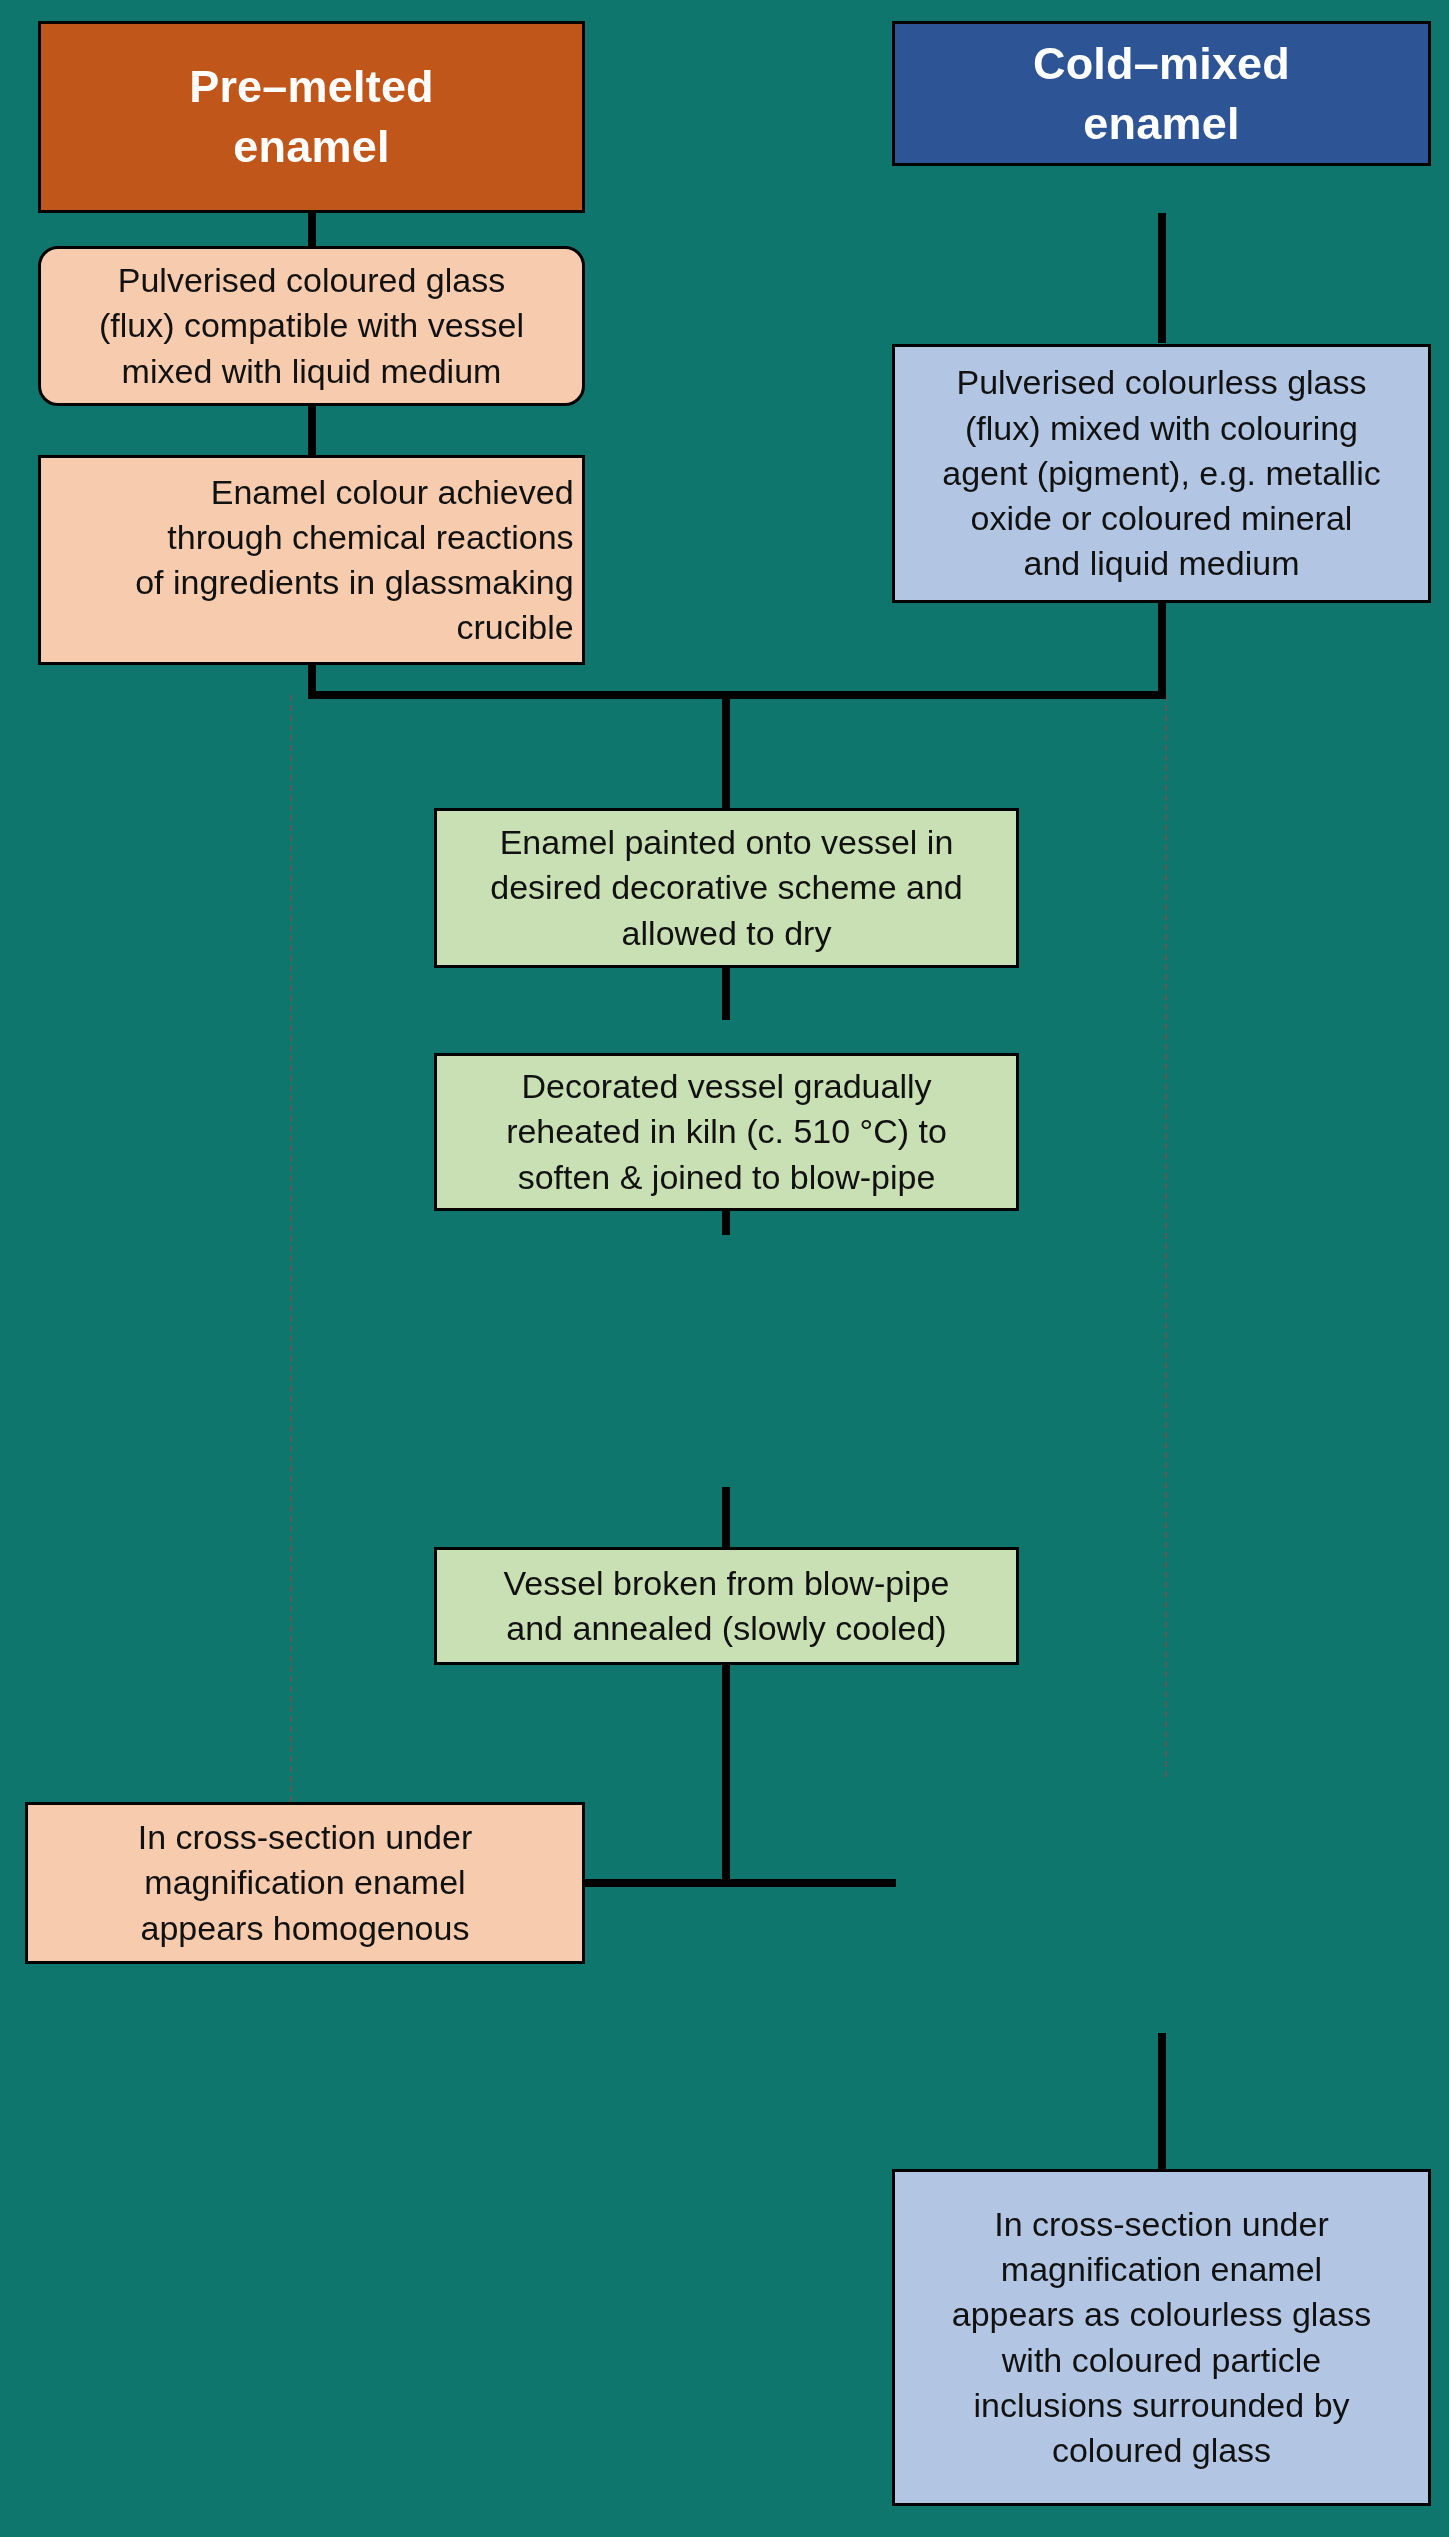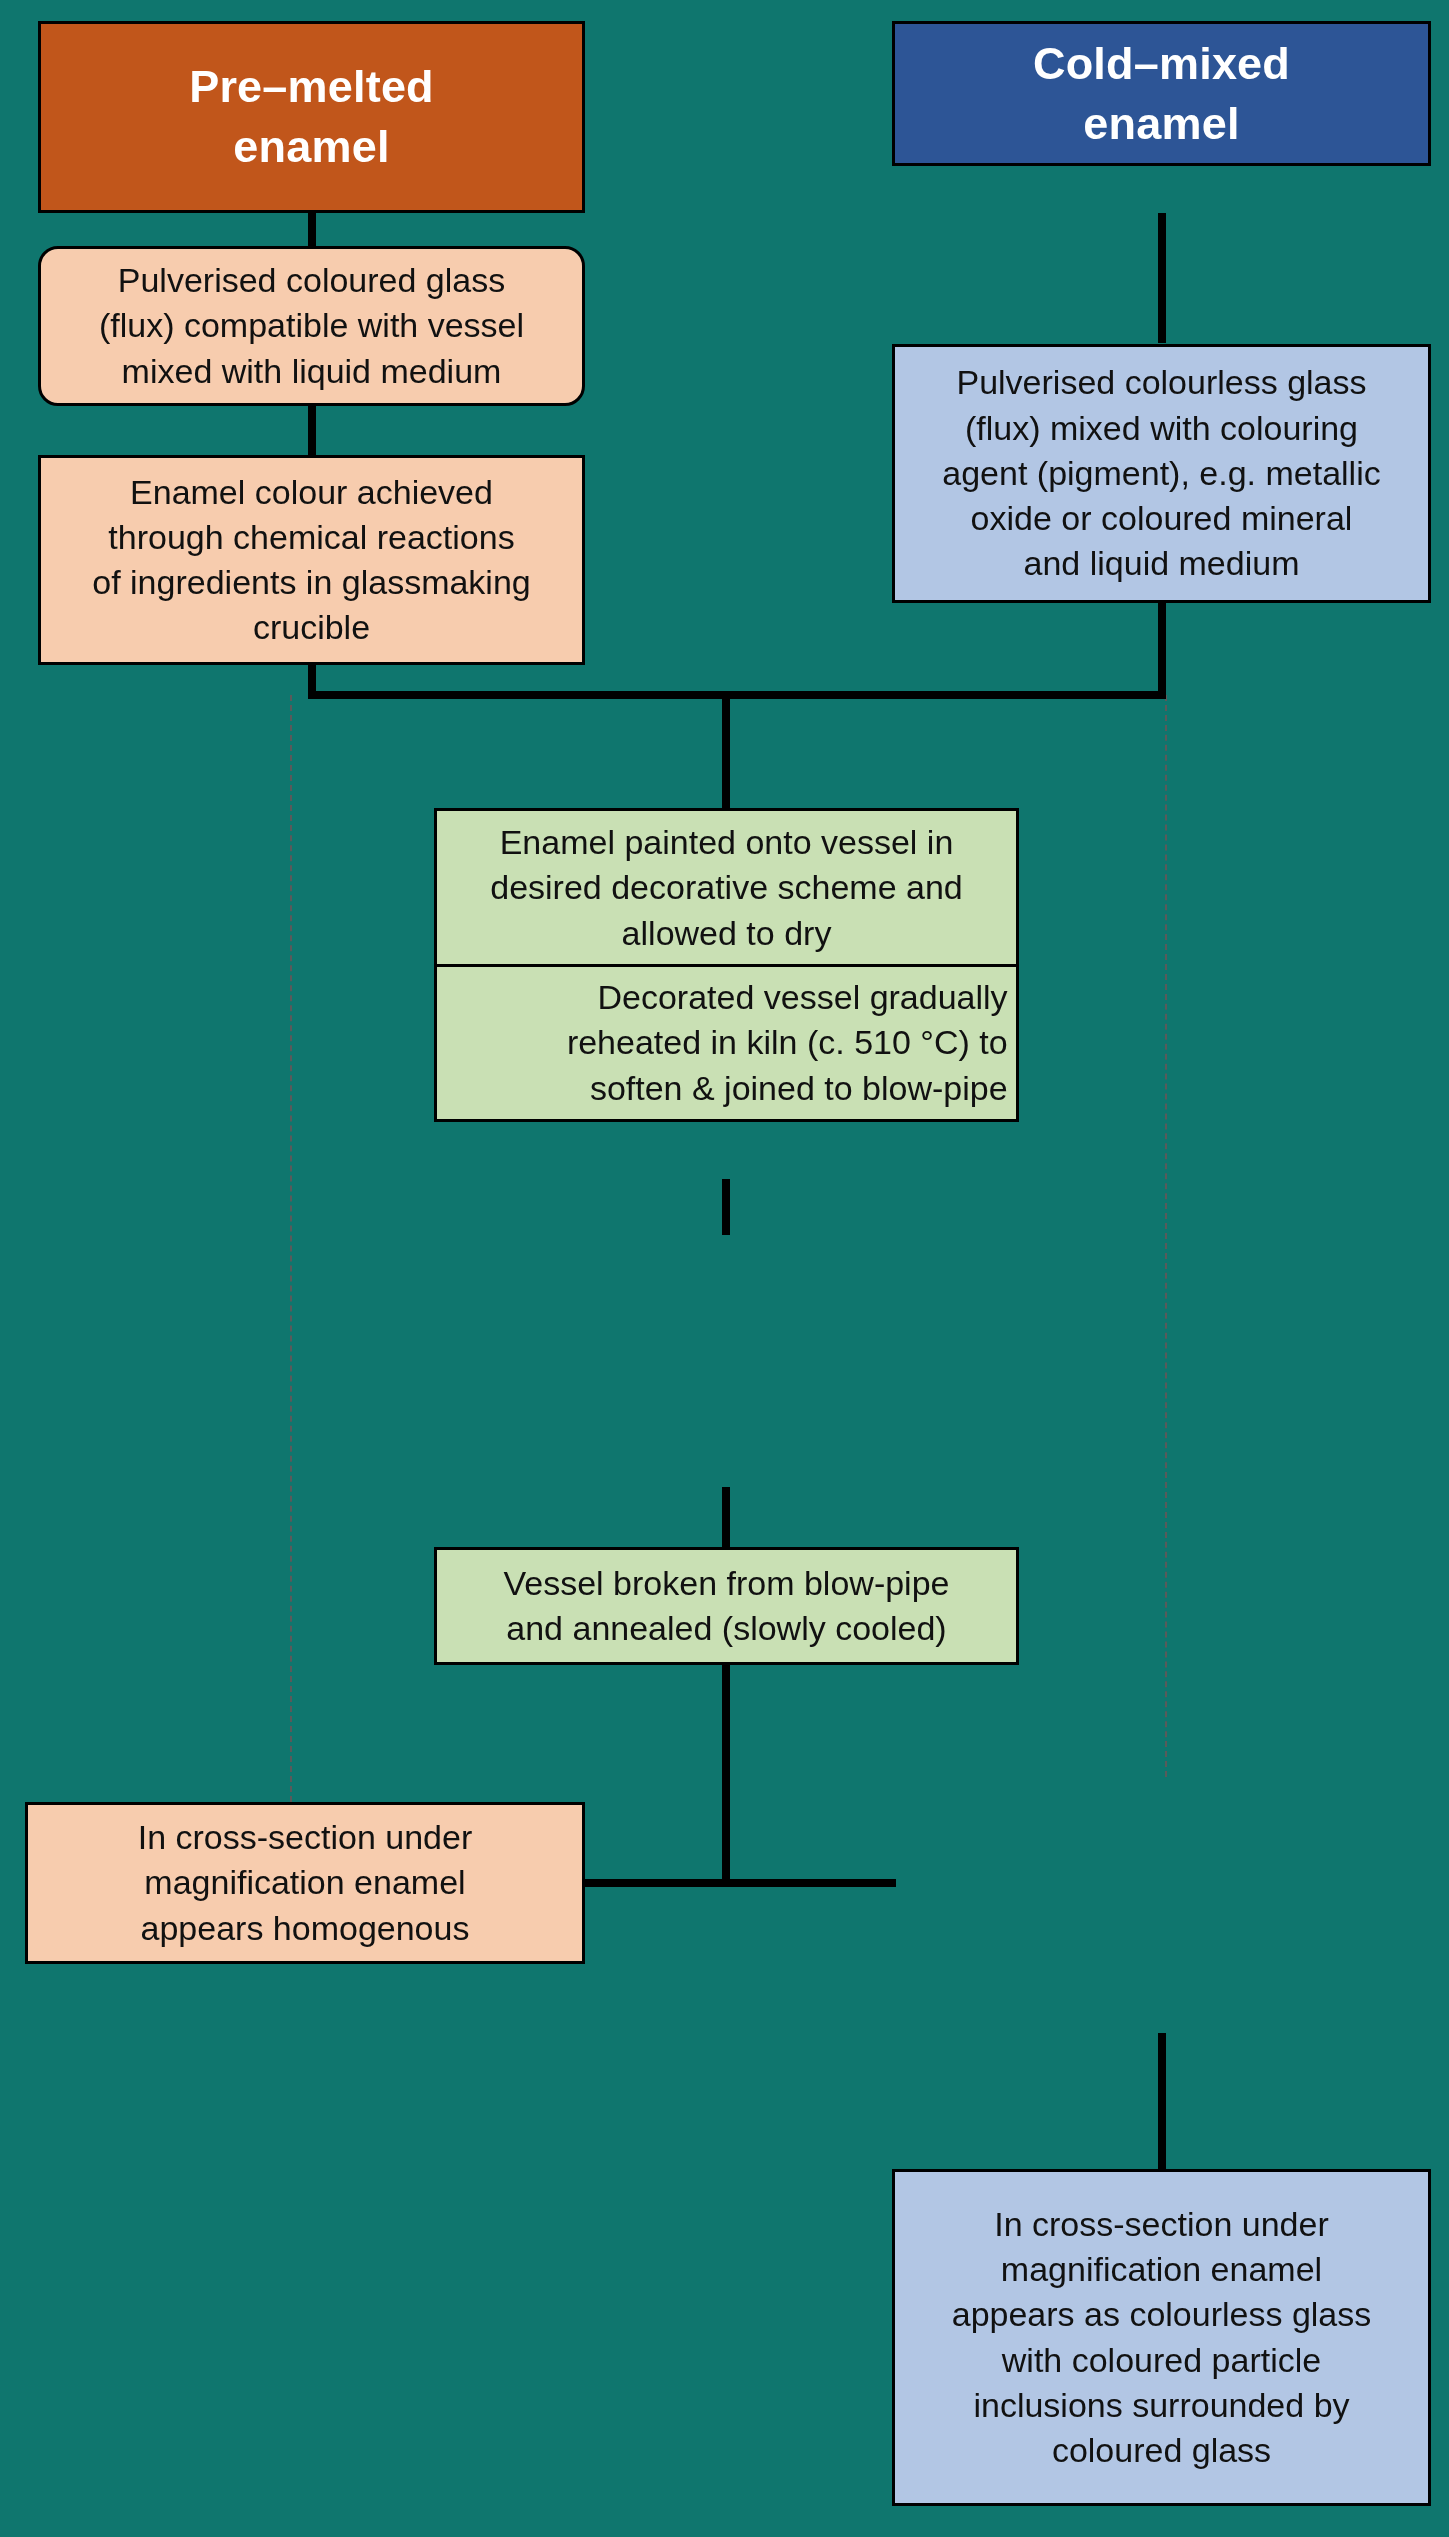--- a/index.html
+++ b/index.html
@@ -102,42 +102,42 @@
     <span class="txt">Cold–mixed
 enamel</span>
   </div>
 
   <div class="node peach" style="left:38px; top:246px; width:547px; height:160px;border-radius:20px;">
     <span class="txt">Pulverised coloured glass
 (flux) compatible with vessel
 mixed with liquid medium</span>
   </div>
 
-  <div class="node peach" style="left:38px; top:455px; width:547px; height:210px;">
+  <div class="node peach" style="left:38px; top:455px; width:547px; height:210px;text-align:right;">
     <span class="txt">Enamel colour achieved
 through chemical reactions
 of ingredients in glassmaking
 crucible</span>
   </div>
 
   <div class="node green" style="left:434px; top:808px; width:585px; height:160px;">
     <span class="txt">Enamel painted onto vessel in
 desired decorative scheme and
 allowed to dry</span>
   </div>
 
   <div class="node blueb" style="left:892px; top:344px; width:539px; height:259px;">
     <span class="txt">Pulverised colourless glass
 (flux) mixed with colouring
 agent (pigment), e.g. metallic
 oxide or coloured mineral
 and liquid medium</span>
   </div>
 
-  <div class="node green" style="left:434px; top:964px; width:585px; height:158px;text-align:right;">
+  <div class="node green" style="left:434px; top:1053px; width:585px; height:158px;">
     <span class="txt">Decorated vessel gradually
 reheated in kiln (c. 510 °C) to
 soften &amp; joined to blow-pipe</span>
   </div>
 
 
   <div class="node green" style="left:434px; top:1547px; width:585px; height:118px;">
     <span class="txt">Vessel broken from blow-pipe
 and annealed (slowly cooled)</span>
   </div>

